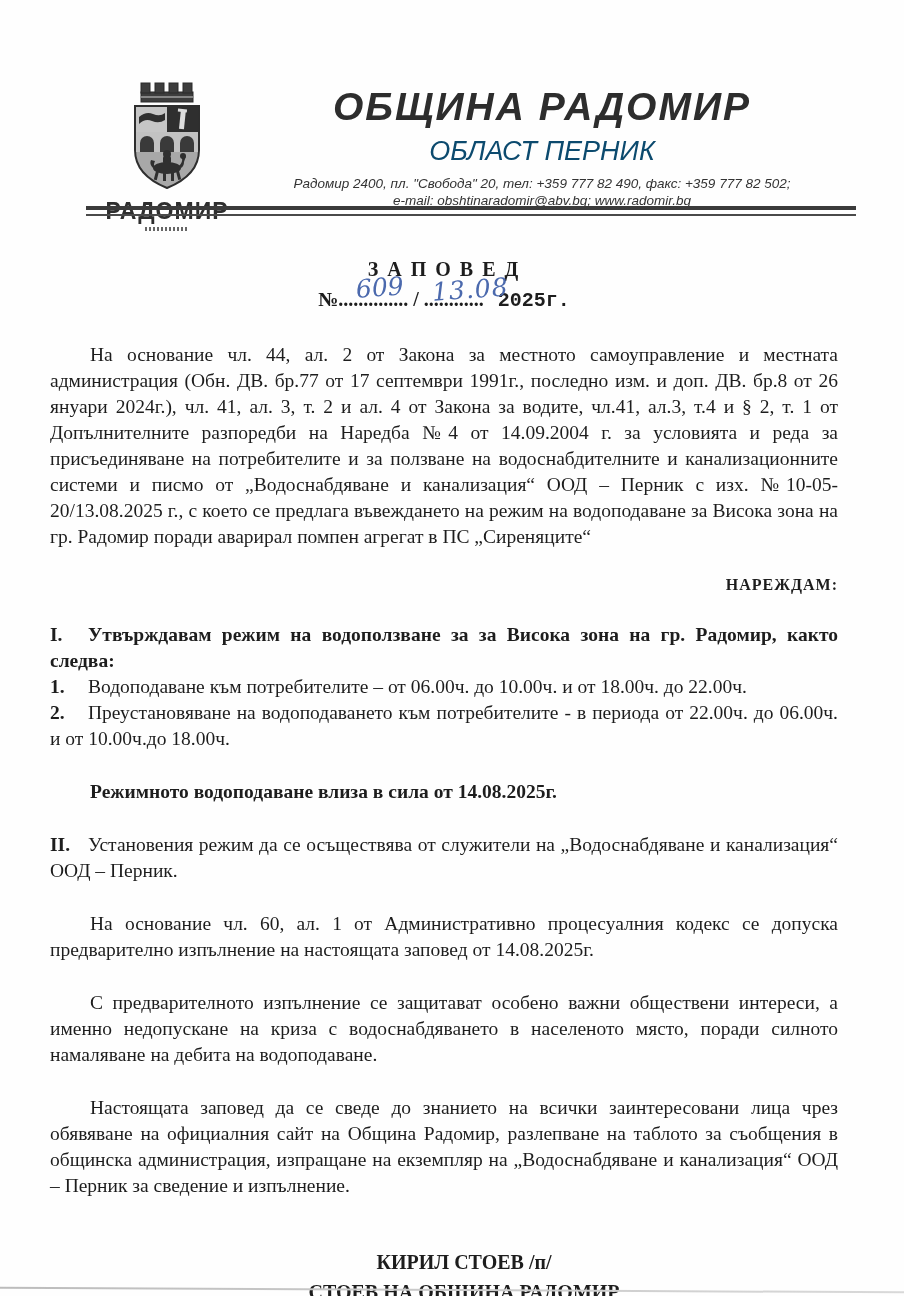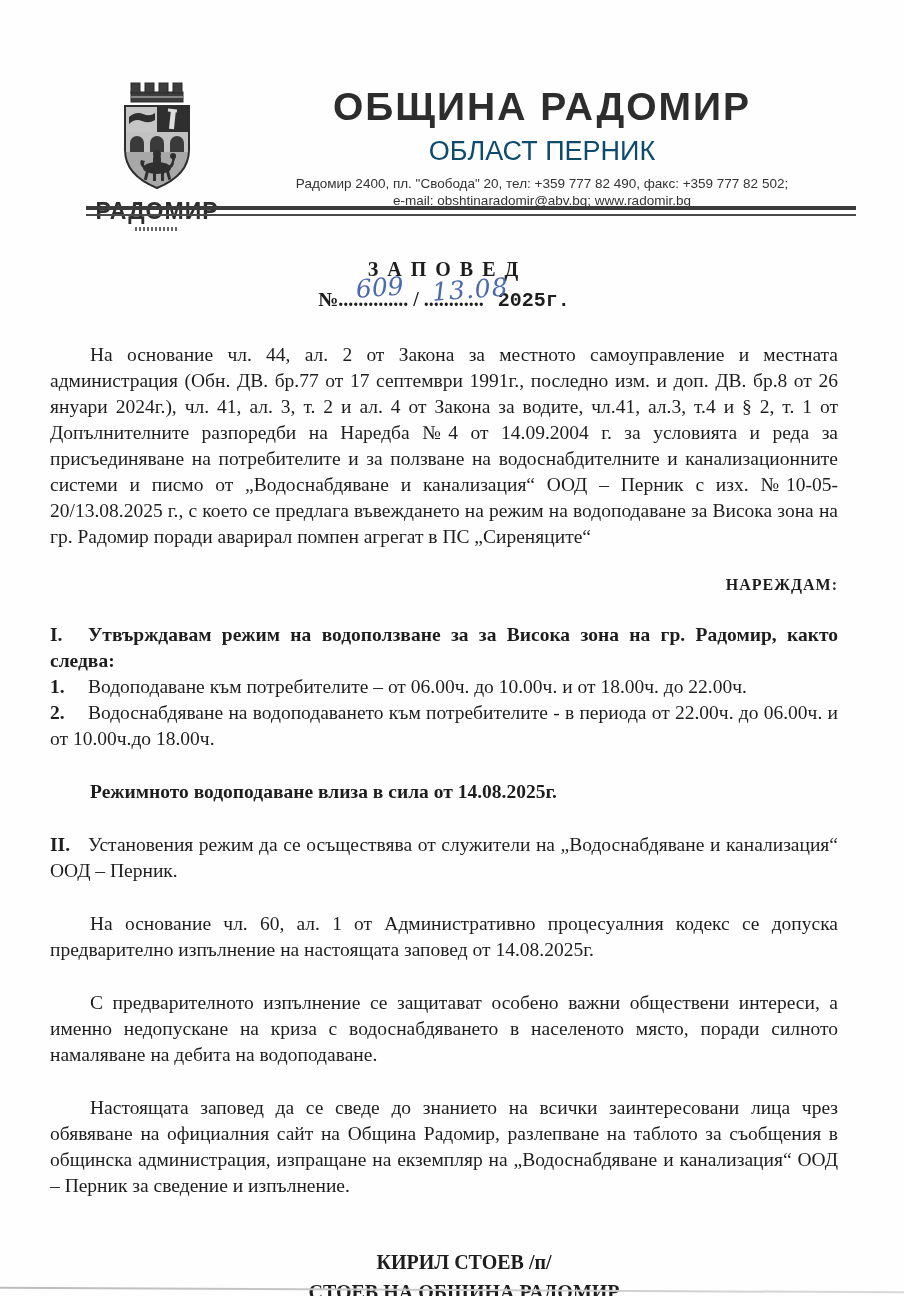--- a/index.html
+++ b/index.html
@@ -5,32 +5,32 @@
   html,body{margin:0;padding:0;background:#ffffff;}
   .scan{
     position:relative;
     width:904px;height:1296px;
     background:#fefefe;
     overflow:hidden;
     font-family:"Liberation Serif",serif;
     color:#1d1d1d;
   }
   
-  .logo-block{position:absolute;left:94px;top:80px;width:126px;text-align:center;}
+  .logo-block{position:absolute;left:104px;top:80px;width:126px;text-align:center;}
   .logo-caption{
     font-family:"Liberation Sans",sans-serif;
     font-weight:bold;font-size:23px;letter-spacing:1px;color:#2e2e2e;margin-top:2px;
   }
   .logo-stripe{
     width:44px;height:4px;margin:2px auto 0;
     background:repeating-linear-gradient(90deg,#666 0 2px,transparent 2px 4px);
   }
   .header-text{
     position:absolute;left:252px;top:86px;width:580px;text-align:center;
-    font-family:"Liberation Sans",sans-serif;color:#2d2d2d;
+    font-family:"Liberation Sans",sans-serif;color:#2d2d2d;font-style:italic;
   }
   .header-title{font-size:39px;font-weight:bold;letter-spacing:2px;line-height:42px;}
   .header-subtitle{font-size:27px;font-weight:normal;margin-top:8px;line-height:30px;color:#0c4a6e;}
   .header-contact{font-size:13.5px;line-height:17px;margin-top:9px;color:#333;}
   .double-rule{
     position:absolute;left:86px;top:206px;width:770px;height:4px;
     border-top:4px solid #3b3b3b;border-bottom:2px solid #4a4a4a;
   }
   
   .doc-body{
@@ -135,21 +135,21 @@
     <p class="order-no"><span>№</span><span class="dotwrap"><span>..............</span><span class="hw hw-num">609</span></span> <span>/</span> <span class="dotwrap"><span>............</span><span class="hw hw-date">13.08</span></span><span class="year">2025г.</span></p>
 
     <p class="preamble indent">На основание чл. 44, ал. 2 от Закона за местното самоуправление и местната администрация (Обн. ДВ. бр.77 от 17 септември 1991г., последно изм. и доп. ДВ. бр.8 от 26 януари 2024г.), чл. 41, ал. 3, т. 2 и ал. 4 от Закона за водите, чл.41, ал.3, т.4 и § 2, т. 1 от Допълнителните разпоредби на Наредба №4 от 14.09.2004 г. за условията и реда за присъединяване на потребителите и за ползване на водоснабдителните и канализационните системи и писмо от „Водоснабдяване и канализация“ ООД – Перник с изх. №10-05-20/13.08.2025 г., с което се предлага въвеждането на режим на водоподаване за Висока зона на гр. Радомир  поради аварирал помпен агрегат в ПС „Сиреняците“</p>
 
     <p class="command-heading">НАРЕЖДАМ:</p>
 
     <p class="bold"><span class="li-label">I.</span><span>Утвърждавам режим на водоползване за за Висока зона на гр. Радомир, както следва:</span></p>
 
     <p><span class="li-label">1.</span><span>Водоподаване към потребителите – от 06.00ч. до 10.00ч. и от 18.00ч. до 22.00ч.</span></p>
 
-    <p><span class="li-label">2.</span><span>Водоснабдяване на водоподаването към потребителите - в периода от 22.00ч. до 06.00ч. и от 10.00ч.до 18.00ч.</span></p>
+    <p><span class="li-label">2.</span><span>Преустановяване на водоподаването към потребителите - в периода от 22.00ч. до 06.00ч. и от 10.00ч.до 18.00ч.</span></p>
 
     <p class="bold indent">Режимното водоподаване влиза в сила от 14.08.2025г.</p>
 
     <p class="sec2"><span class="li-label">II.</span><span>Установения режим да се осъществява от служители на „Водоснабдяване и канализация“ ООД – Перник.</span></p>
 
     <p class="indent">На основание чл. 60, ал. 1 от Административно процесуалния кодекс се допуска предварително изпълнение на настоящата заповед от 14.08.2025г.</p>
     <p class="indent">С предварителното изпълнение се защитават особено важни обществени интереси, а именно недопускане на криза с водоснабдяването в населеното място, поради силното намаляване на дебита на водоподаване.</p>
     <p class="indent">Настоящата заповед да се сведе до знанието на всички заинтересовани лица чрез обявяване на официалния сайт на Община Радомир, разлепване на таблото за съобщения в общинска администрация, изпращане на екземпляр на „Водоснабдяване и канализация“ ООД – Перник за сведение и изпълнение.</p>
 
     <div class="sig">

